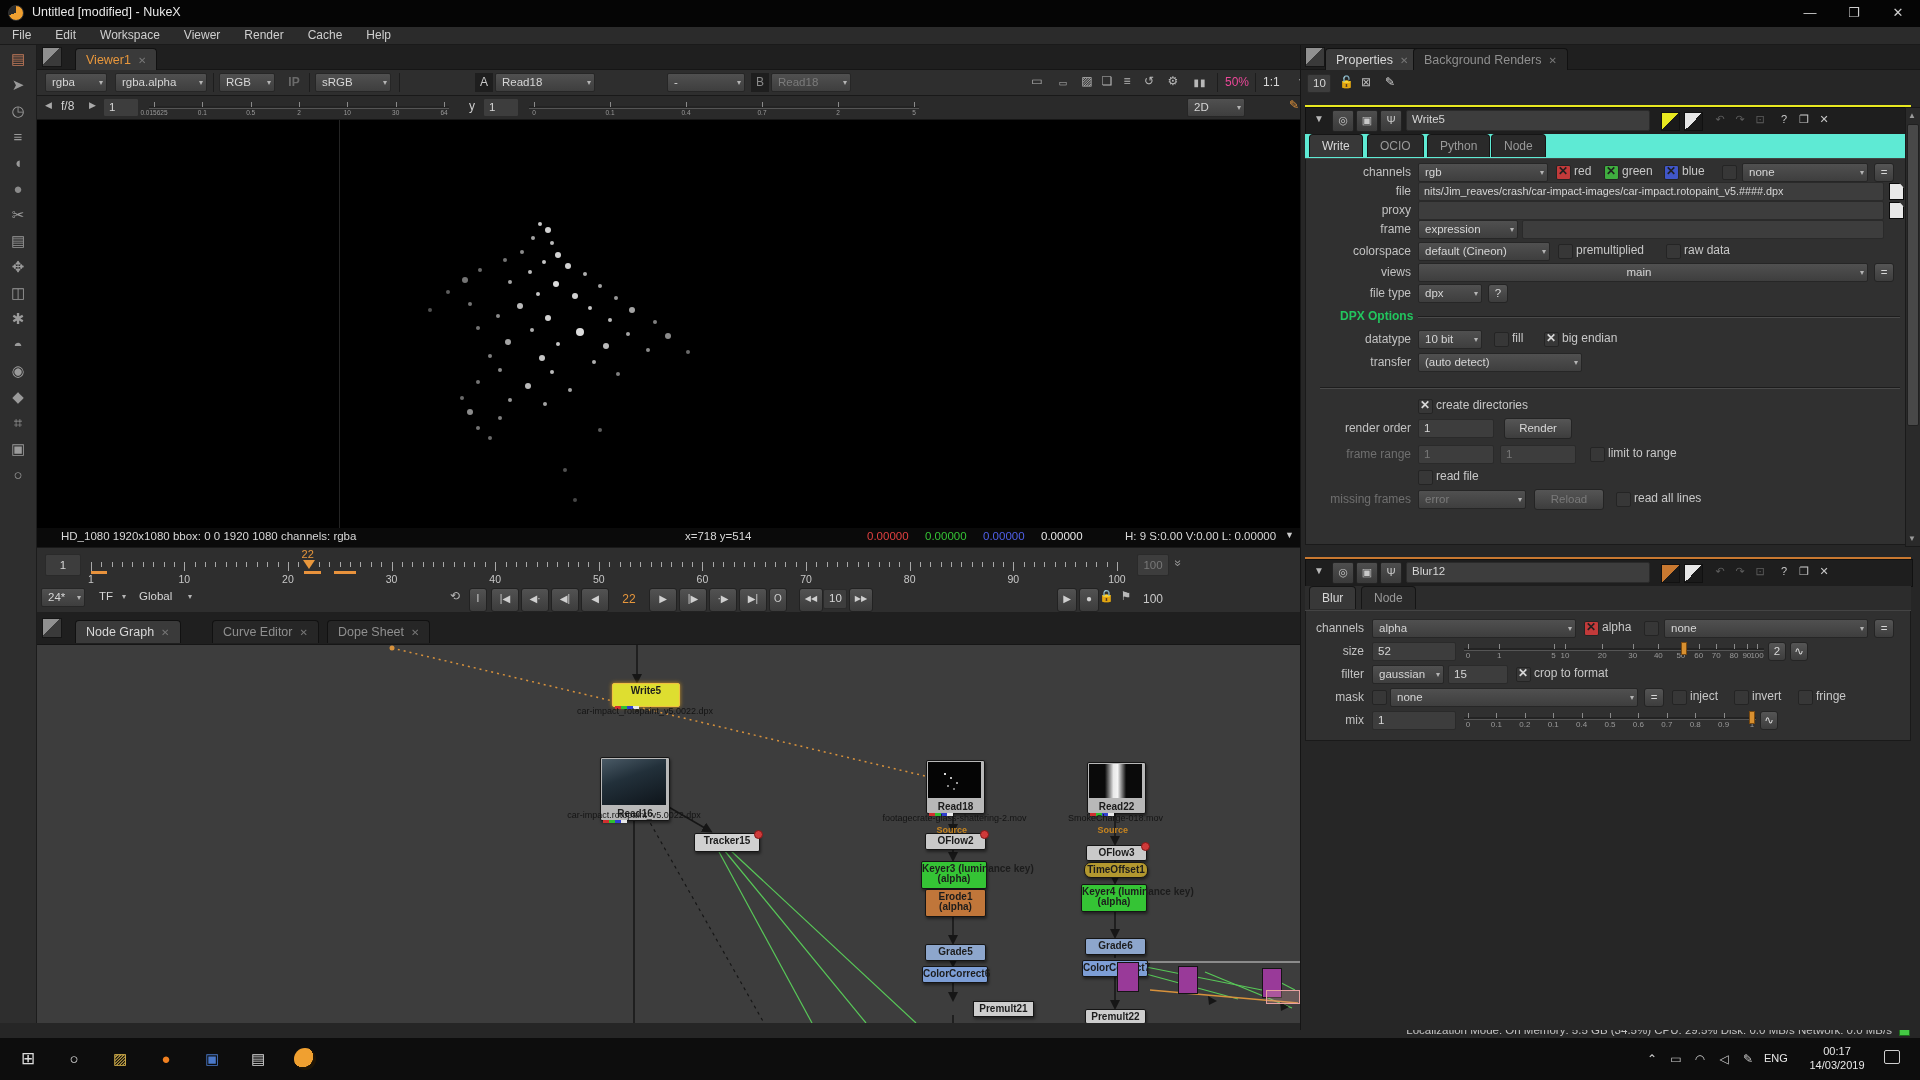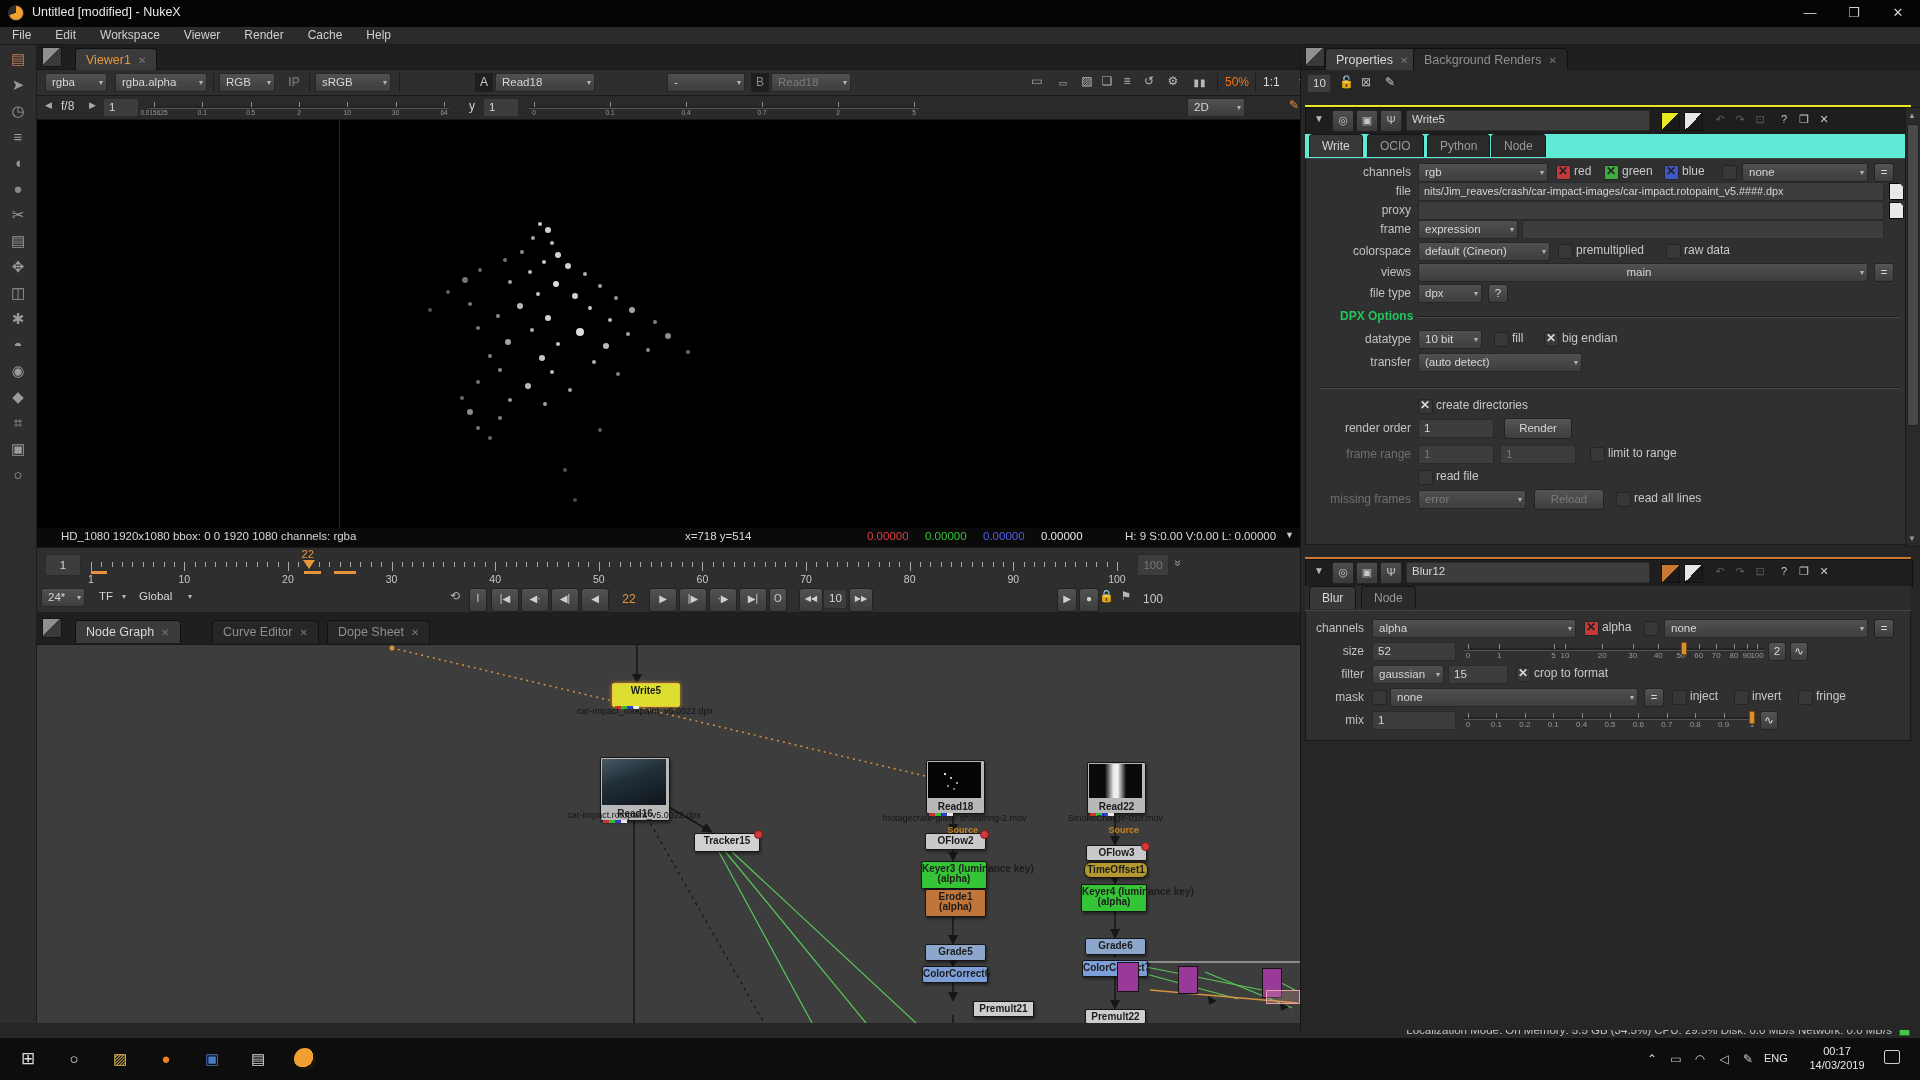--- a/index.html
+++ b/index.html
@@ -50,21 +50,21 @@
   .ticklabel{position:absolute;color:#c8c8c8;font-size:10.5px;transform:translateX(-50%);}
   .cache{position:absolute;height:3px;background:#e8923c;top:27px;}
   .tbtn{position:absolute;background:linear-gradient(#525252,#3c3c3c);border:1px solid #222;border-radius:3px;
         color:#cfcfcf;text-align:center;font-size:10px;height:22px;line-height:20px;}
   
   #nodegraph{left:37px;top:645px;width:1263px;height:378px;background:#3d3d3d;overflow:hidden;}
   .node{position:absolute;border:1px solid #151515;text-align:center;color:#1c1c1c;font-size:10px;
         font-weight:bold;box-shadow:1px 2px 3px rgba(0,0,0,.45);z-index:3;}
   .node .nlabel{white-space:nowrap;}
   .ncaption{position:absolute;color:#141414;font-size:9px;white-space:nowrap;text-align:center;z-index:3;}
-  .nsource{position:absolute;color:#c8851f;font-size:9px;font-weight:bold;z-index:3;margin-left:11px;}
+  .nsource{position:absolute;color:#c8851f;font-size:9px;font-weight:bold;z-index:3;}
   .ndot{position:absolute;width:7px;height:7px;border-radius:50%;background:#d03a3a;border:1px solid #801818;z-index:4;}
   .chips{position:absolute;height:3px;display:flex;z-index:4;}
   .chips i{width:6px;height:3px;display:block;}
   
   #props{left:1300px;top:45px;width:620px;height:985px;background:#262626;border-left:1px solid #151515;}
   .paneltop{position:absolute;left:4px;width:606px;height:2px;}
   .panelhdr{position:absolute;left:4px;width:606px;height:26px;background:#1e1e1e;border:1px solid #111;}
   .hicon{position:absolute;width:20px;height:20px;top:2px;background:linear-gradient(#4e4e4e,#3a3a3a);
          border:1px solid #222;border-radius:2px;color:#c8c8c8;text-align:center;line-height:19px;font-size:11px;}
   .hicon.flat{background:none;border:none;}
@@ -145,21 +145,21 @@
     <div class="dd dim" style="left:734px;top:3px;width:80px;"><span>Read18</span></div>
     <div class="icon" style="left:990px;top:4px;width:20px;">▭</div>
     <div class="icon" style="left:1016px;top:4px;width:20px;font-size:9px;line-height:18px;">▭</div>
     <div class="icon" style="left:1040px;top:4px;width:20px;">▨</div>
     <div class="icon" style="left:1060px;top:4px;width:20px;">❏</div>
     <div class="icon" style="left:1080px;top:4px;width:20px;">≡</div>
     <div class="icon" style="left:1102px;top:4px;width:20px;">↺</div>
     <div class="icon" style="left:1126px;top:4px;width:20px;">⚙</div>
     <div class="icon" style="left:1152px;top:4px;width:22px;letter-spacing:1px;font-size:10px;line-height:18px;">▮▮</div>
     <div class="sep" style="left:1180px;top:3px;height:19px;"></div>
-    <span class="abs" style="left:1188px;top:5px;color:#f97316;">50%</span>
+    <span class="abs" style="left:1188px;top:5px;color:#ec4899;">50%</span>
     <div class="sep" style="left:1218px;top:3px;height:19px;"></div>
     <span class="abs" style="left:1226px;top:5px;color:#d8d8d8;">1:1</span>
     <span class="abs" style="left:1262px;top:6px;font-size:8px;color:#aaa;">▾</span>
     <span class="abs" style="left:1286px;top:2px;color:#9a9a9a;transform:rotate(90deg);">»</span>
   </div>
 
   <div class="abs" style="left:37px;top:96px;width:1263px;height:24px;background:#2a2a2a;border-bottom:1px solid #171717;">
     <span class="abs" style="left:8px;top:4px;font-size:9px;color:#aaa;">◀</span>
     <span class="abs" style="left:24px;top:3px;color:#d0d0d0;">f/8</span>
     <span class="abs" style="left:52px;top:4px;font-size:9px;color:#aaa;">▶</span>

